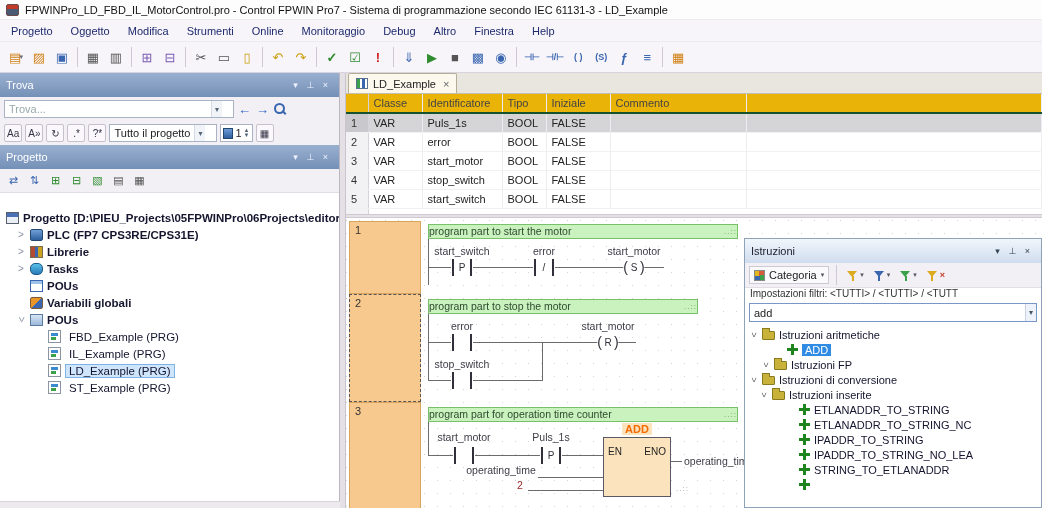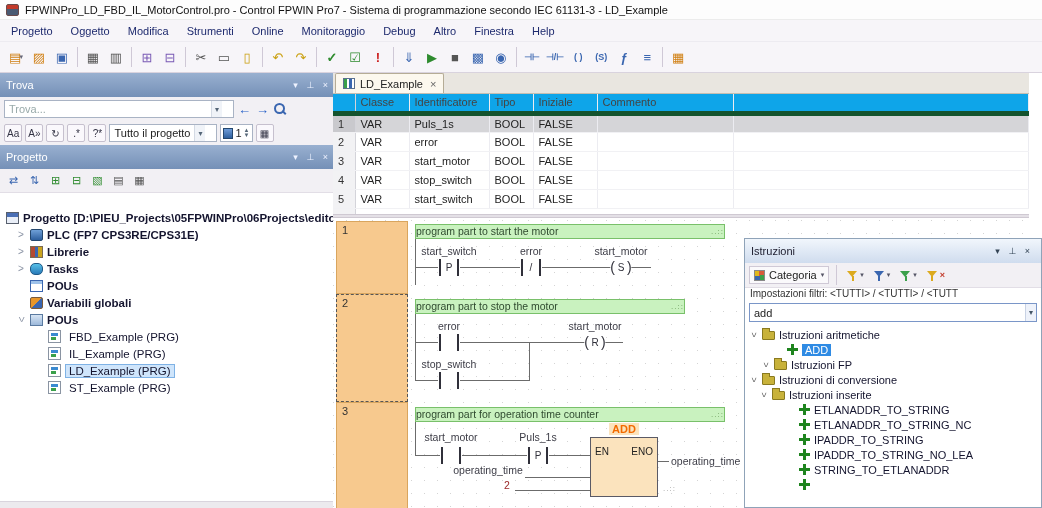--- a/index.html
+++ b/index.html
@@ -68,32 +68,32 @@
   .ic-duts{background:#fff;border:1px solid #3a66b0;box-shadow:inset 0 3px 0 #9ec2ea}
   .ic-glob{background:linear-gradient(135deg,#e8962a 50%,#3a66b0 50%);border:1px solid #7a5a3a;border-radius:2px}
   .ic-pous{background:linear-gradient(180deg,#d8e5f4,#9cb8da);border:1px solid #5a7aa0}
   .ic-pou{background:#fff;border:1px solid #8a94a2;position:relative;width:13px;height:13px}
   .ic-pou::before{content:"";position:absolute;left:2px;top:2px;right:2px;height:3px;background:#3a8ad0}
   .ic-pou::after{content:"";position:absolute;left:2px;bottom:2px;width:5px;height:3px;background:#3aa04a}
   .leftstrip{position:absolute;left:0;top:501px;width:345px;height:7px;background:#eceaee;border-top:1px solid #d9d4dd}
 
   
   .vsplit{position:absolute;left:340px;top:73px;width:6px;height:435px;background:#e4e0e6;border-right:1px solid #c9c3cd}
-  .main{position:absolute;left:333px;top:73px;width:696px;height:435px;background:#fff}
+  .main{position:absolute;left:346px;top:73px;width:696px;height:435px;background:#fff}
   .tabbar{position:absolute;left:0;top:0;right:0;height:21px;background:#e9e6e0;border-bottom:1px solid #c4beb2;display:flex;align-items:flex-end;padding-left:2px}
   .tab{height:20px;background:#fcf8ee;border:1px solid #b5ac96;border-bottom:none;border-radius:2px 2px 0 0;display:flex;align-items:center;gap:5px;padding:0 7px}
   .tab-icon{width:12px;height:11px;flex:none;border:1px solid #5a7090;background:linear-gradient(90deg,#3aa04a 0 3px,#fff 3px 5px,#3a66b0 5px 8px,#fff 8px)}
   .tab-label{color:#222}
   .tab-close{color:#666;font-size:11px;padding-left:2px}
 
   
   .vartable{position:absolute;left:0;top:21px;right:0;height:120px;background:#fff;overflow:hidden}
   table.vt{width:100%;border-collapse:collapse;table-layout:fixed;font-size:11px}
   .vt td{height:19px;border-right:1px solid #ececf1;border-bottom:1px solid #f1f1f4;padding:0 5px;white-space:nowrap;overflow:hidden;color:#222}
-  .vt tr.hdr td{color:#444;border-bottom:5px solid #14532d;background:#0ea5e9}
+  .vt tr.hdr td{color:#444;border-bottom:2px solid #14532d;background:#eab308}
   .vt td.num{background:#f2f2f4;border-right:1px solid #d4d4da;color:#333}
   .vt tr.sel td{background:#d5d5d8}
   .vt tr.sel td.num{background:#c9c9cd}
   .vt-strip{height:6px;background:#fff;border-bottom:1px solid #f0f0f3;position:relative}
   .vt-strip::before{content:"";position:absolute;left:0;top:0;bottom:0;width:22px;background:#f2f2f4;border-right:1px solid #d4d4da}
   .hsplit{position:absolute;left:0;top:141px;right:0;height:4px;background:#e4e0e6;border-top:1px solid #cfc9d2;border-bottom:1px solid #cfc9d2}
 
   
   .ladder{position:absolute;left:0;top:145px;right:0;bottom:0;background:#fff;background-image:radial-gradient(circle,#d4d4d4 0.9px,transparent 1px);background-size:13px 13px;background-position:7px 9px;overflow:hidden}
   .ncell{position:absolute;left:3px;width:72px;background:#f7c98e;border:1px solid #d9a55e;padding:2px 0 0 5px;color:#333;font-size:11px}

